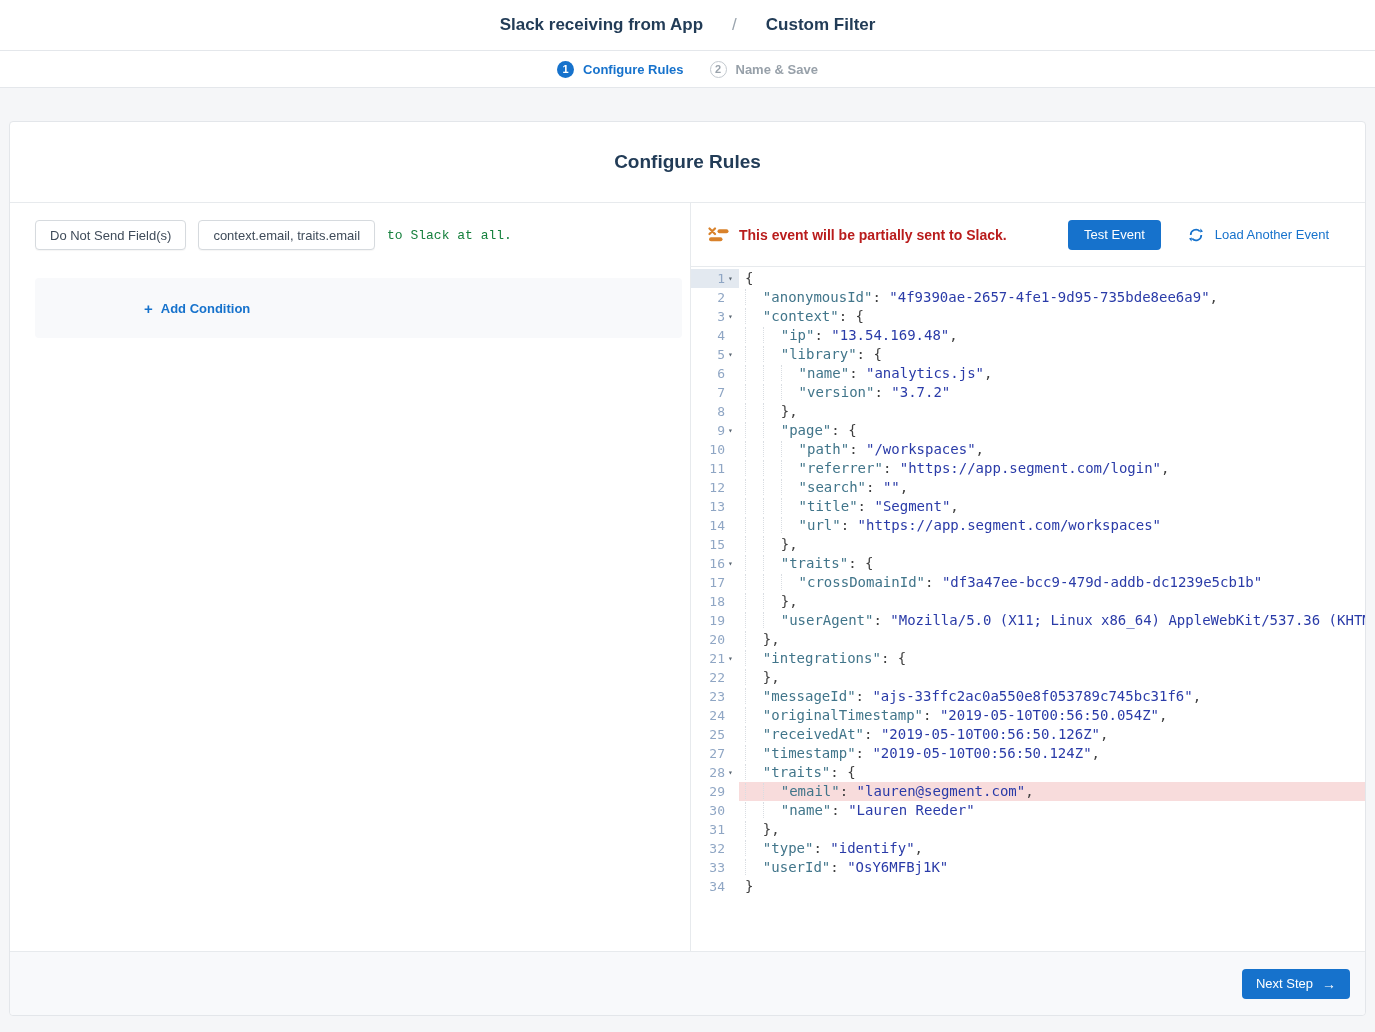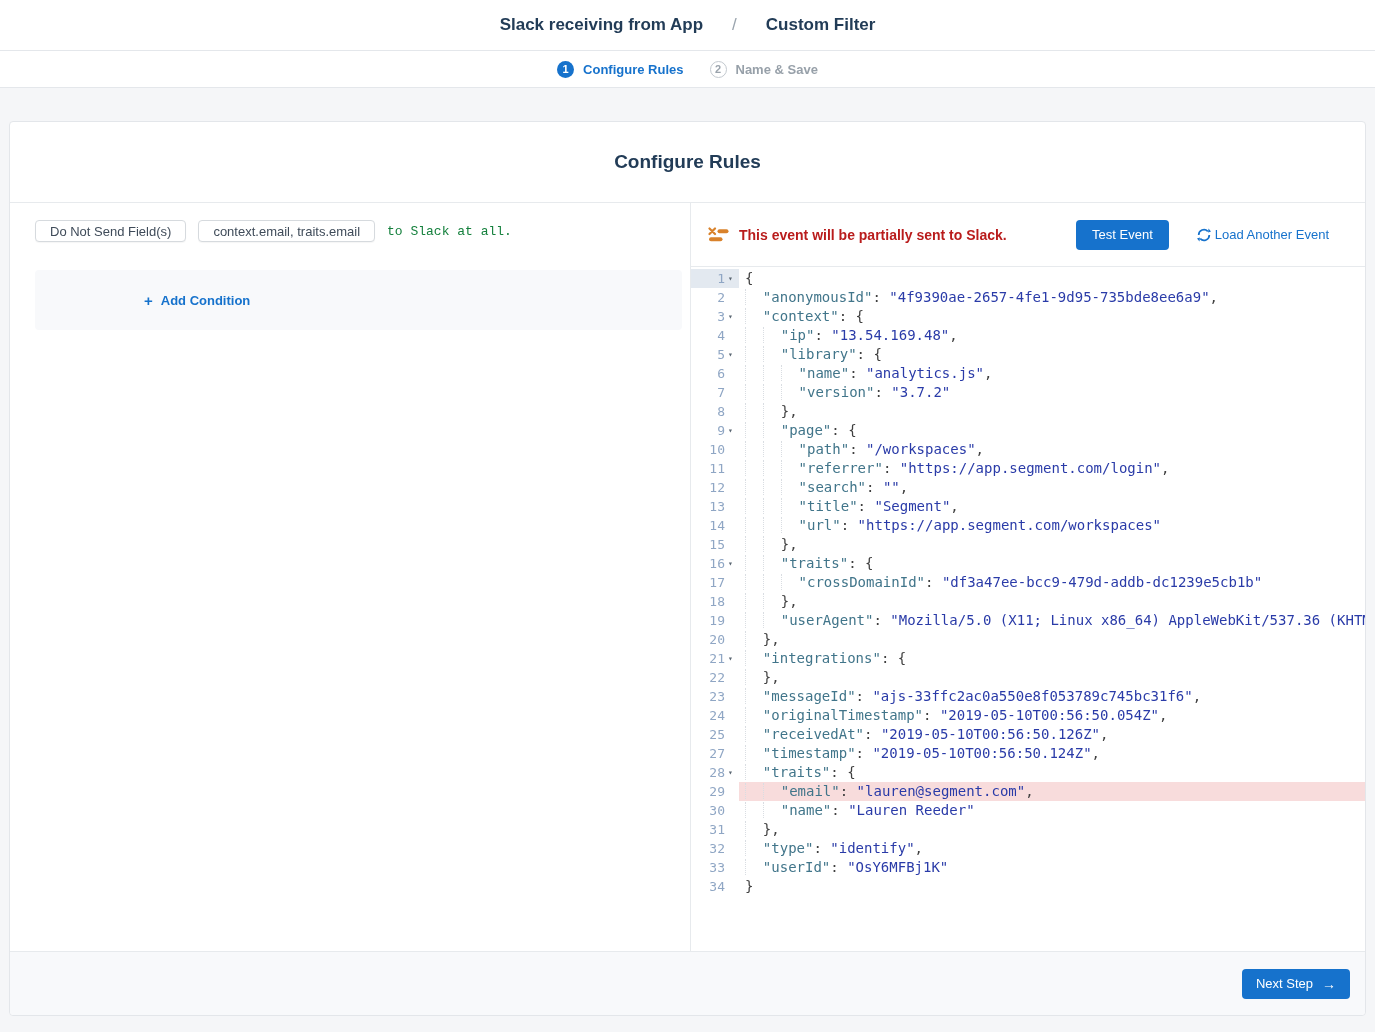--- a/index.html
+++ b/index.html
@@ -25,39 +25,39 @@
   
   .card { margin:33px 9px 0 9px; background:#fff; border:1px solid #e3e6ea;
     border-radius:4px; height:895px; display:flex; flex-direction:column; }
   .card-title-row { height:81px; flex:none; display:flex; align-items:center;
     justify-content:center; border-bottom:1px solid #e7eaed; }
   .card-title { font-size:19px; font-weight:600; color:#223c57; }
   .main { flex:1; display:flex; min-height:0; }
   
   .left-panel { width:681px; flex:none; border-right:1px solid #e7eaed; padding:17px 16px 0 25px; }
   .pill-row { display:flex; align-items:center; gap:12px; }
-  .pill { border:1px solid #d6dade; border-radius:4px; background:#fff; height:22px;
+  .pill { border:1px solid #d6dade; border-radius:4px; background:#fff; height:30px;
     padding:0 14px; font-size:13px; color:#3f4b59; display:flex; align-items:center;
     box-shadow:0 1px 1px rgba(22,29,37,0.04); cursor:pointer; font-family:inherit; }
   .suffix { font-size:13px; color:#15803d;font-family:Liberation Mono, monospace; }
   .add-panel { margin-top:28px; width:647px; height:60px; background:#f8f9fb;
     border-radius:4px; display:flex; align-items:center; padding-left:103px; }
   .add-link { color:#1672cc; font-size:13px; font-weight:700; display:flex;
     align-items:center; gap:8px; cursor:pointer; background:none; border:none; font-family:inherit; }
   .plus { font-size:15px; font-weight:700; line-height:1; }
   
   .right-panel { flex:1; display:flex; flex-direction:column; min-width:0; }
   .event-header { height:64px; flex:none; border-bottom:1px solid #e7eaed;
     display:flex; align-items:center; padding:0 30px 0 17px; }
   .status-text { font-size:14px; font-weight:700; color:#b91c1c; margin-left:10px; }
   .flex-spacer { flex:1; }
   .btn-primary { background:#1672cc; color:#fff; border:none; border-radius:4px;
     height:30px; padding:0 16px; font-size:13px; font-family:inherit; cursor:pointer; }
   .load-link { color:#1672cc; font-size:13px; display:flex; align-items:center;
-    gap:4px; margin-left:22px; background:none; border:none; font-family:inherit; cursor:pointer; }
+    gap:12px; margin-left:22px; background:none; border:none; font-family:inherit; cursor:pointer; }
   
   .editor { flex:1; overflow:hidden; background:#fff; padding-top:2px;
     font-family:"DejaVu Sans Mono", monospace; font-size:14px; line-height:19px; }
   .code-row { display:flex; height:19px; }
   .gutter-cell { width:48px; flex:none; display:flex; justify-content:flex-end;
     align-items:center; padding-right:3px; }
   .gutter-cell.active { background:#e3e9f0; }
   .lnum { color:#8fa6c4; font-size:13px; }
   .fold { width:11px; flex:none; text-align:center; font-size:8px; color:#5a6672; cursor:pointer; }
   .code-line { flex:1; min-width:0; white-space:pre; overflow:hidden; color:#3f3f3f; padding-left:6px; }

